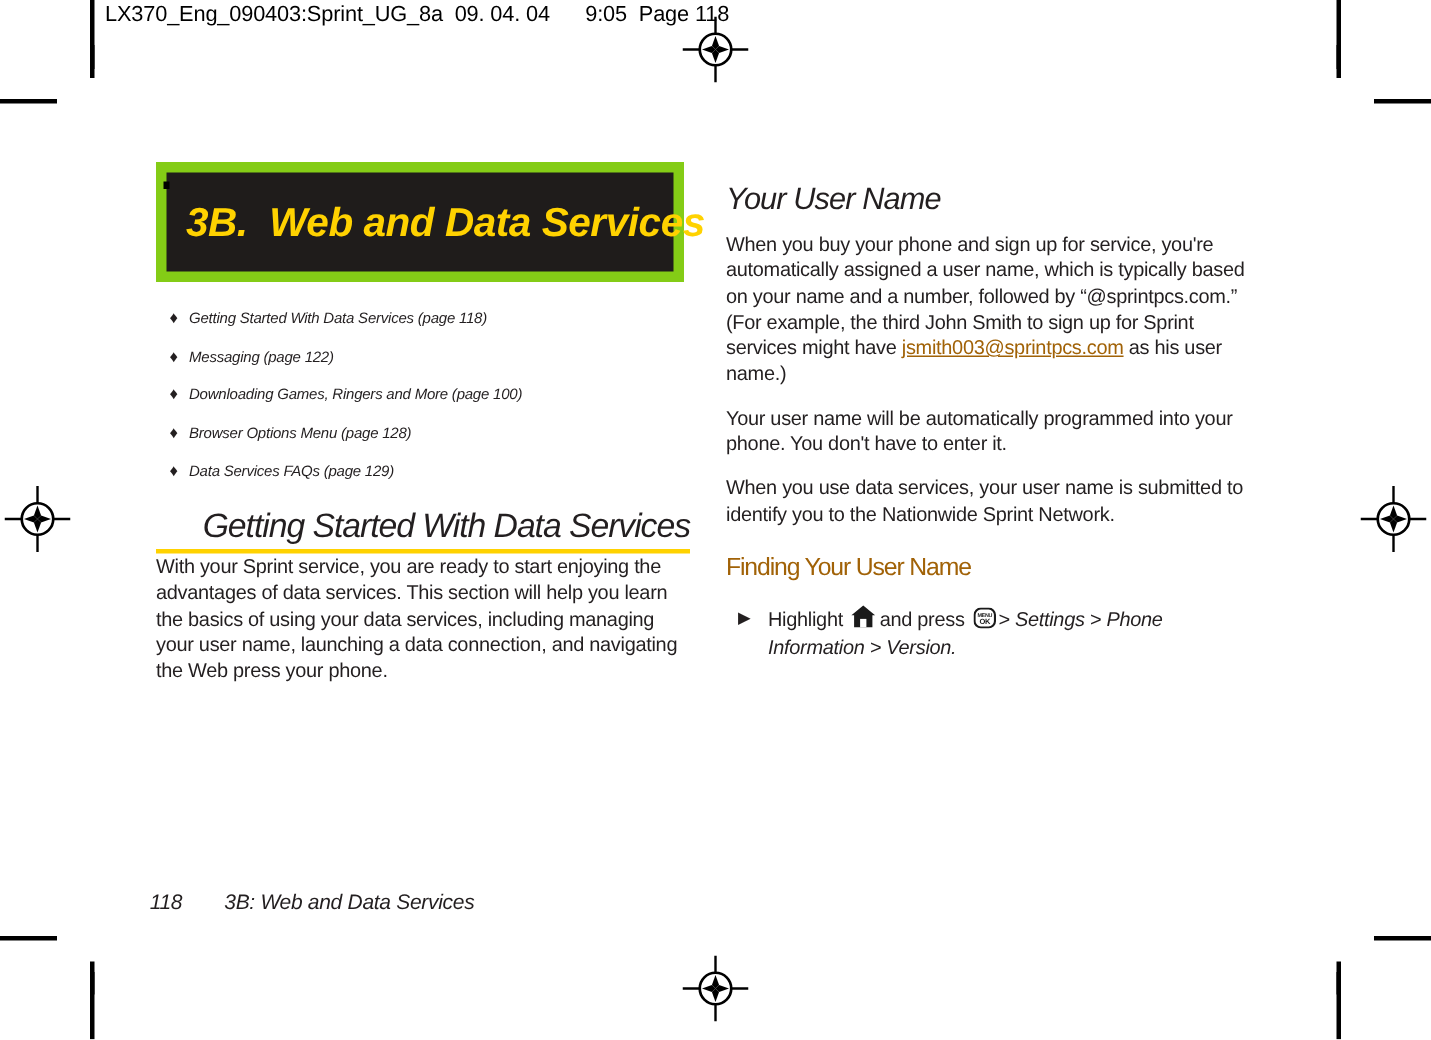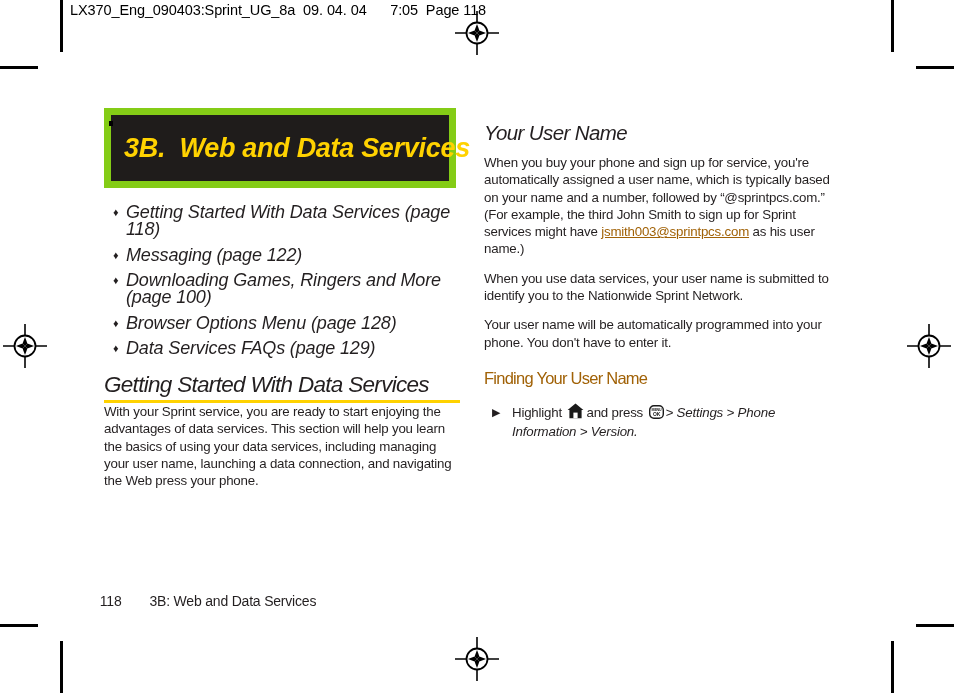--- a/index.html
+++ b/index.html
@@ -106,38 +106,39 @@
     width: 22px;
     flex: 0 0 22px;
     font-size: 11px;
     line-height: 17px;
     color: #231f20;
     padding-left: 9px;
     box-sizing: border-box;
   }
   .toc-label {
     font-style: italic;
-    font-size: 18px;
+    font-size: 10px;
     line-height: 17px;
     letter-spacing: -0.15px;
     color: #231f20;
   }
 
   
   .h1-rule {
     margin-top: 14px;
     border-bottom: 3px solid #ffd200;
     padding-bottom: 1px;
   }
   .h1-text {
     font-style: italic;
     font-size: 22.5px;
     letter-spacing: -0.7px;
     color: #231f20;
     line-height: 28px;
+    text-align: right;
   }
   .h1-plain {
     font-style: italic;
     font-size: 20.5px;
     letter-spacing: -0.6px;
     color: #231f20;
     line-height: 26px;
     margin-bottom: 8px;
   }
   .h2-text {
@@ -191,20 +192,21 @@
     display: inline-block;
     vertical-align: -2px;
     margin: 0 2px;
   }
 
   
   .footer {
     position: absolute;
     left: 85px;
     top: 577px;
+    font-style: italic;
     font-size: 14px;
     letter-spacing: -0.2px;
     color: #231f20;
     white-space: pre;
     text-align: right;
   }
   .footer-pageno { margin-right: 28px; }
 </style>
 </head>
 <body>
@@ -266,21 +268,21 @@
       <line x1="0" y1="22" x2="44" y2="22" stroke="#000" stroke-width="1.6"></line>
       <line x1="22" y1="0" x2="22" y2="44" stroke="#000" stroke-width="1.6"></line>
       <circle cx="22" cy="22" r="10.5" fill="#fff" stroke="#000" stroke-width="1.8"></circle>
       <path d="M22 13 L24.4 19.6 L22 22 L19.6 19.6 Z" fill="#000"></path>
       <path d="M22 31 L19.6 24.4 L22 22 L24.4 24.4 Z" fill="#000"></path>
       <path d="M13 22 L19.6 19.6 L22 22 L19.6 24.4 Z" fill="#000"></path>
       <path d="M31 22 L24.4 24.4 L22 22 L24.4 19.6 Z" fill="#000"></path>
     </svg>
   </div>
 
-  <div class="slug">LX370_Eng_090403:Sprint_UG_8a  09. 04. 04      7:05  Page 118</div>
+  <div class="slug">LX370_Eng_090403:Sprint_UG_8a  09. 04. 04      9:05  Page 118</div>
 
   <div class="col-left">
 
     <div class="chapter-banner">
       <div class="tickmark"></div>
       <div class="chapter-banner-text">3B.  Web and Data Services</div>
     </div>
 
     <ul class="toc-list">
       <li class="toc-item">
@@ -313,23 +315,23 @@
   </div>
 
   <div class="col-right">
 
     <div class="h1-plain">Your User Name</div>
 
     <p class="body">
       <span>When you buy your phone and sign up for service, you're automatically assigned a user name, which is typically based on your name and a number, followed by “@sprintpcs.com.” (For example, the third John Smith to sign up for Sprint services might have </span><span class="email-link">jsmith003@sprintpcs.com</span><span> as his user name.)</span>
     </p>
 
+    <p class="body">Your user name will be automatically programmed into your phone. You don't have to enter it.</p>
+
     <p class="body">When you use data services, your user name is submitted to identify you to the Nationwide Sprint Network.</p>
-
-    <p class="body">Your user name will be automatically programmed into your phone. You don't have to enter it.</p>
 
     <div class="h2-text">Finding Your User Name</div>
 
 
     <div class="step">
       <span class="step-arrow">▶</span>
       <span class="step-text"><span>Highlight</span>
         <span class="icon-inline"><svg width="17" height="16" viewBox="0 0 17 16">
             <path d="M8.5 0.6 L16.4 7.1 L14.6 7.1 L14.6 15.2 L2.4 15.2 L2.4 7.1 L0.6 7.1 Z" fill="#1a1a1a"></path>
             <rect x="6.4" y="9.6" width="4.2" height="5.6" fill="#ffffff"></rect>

